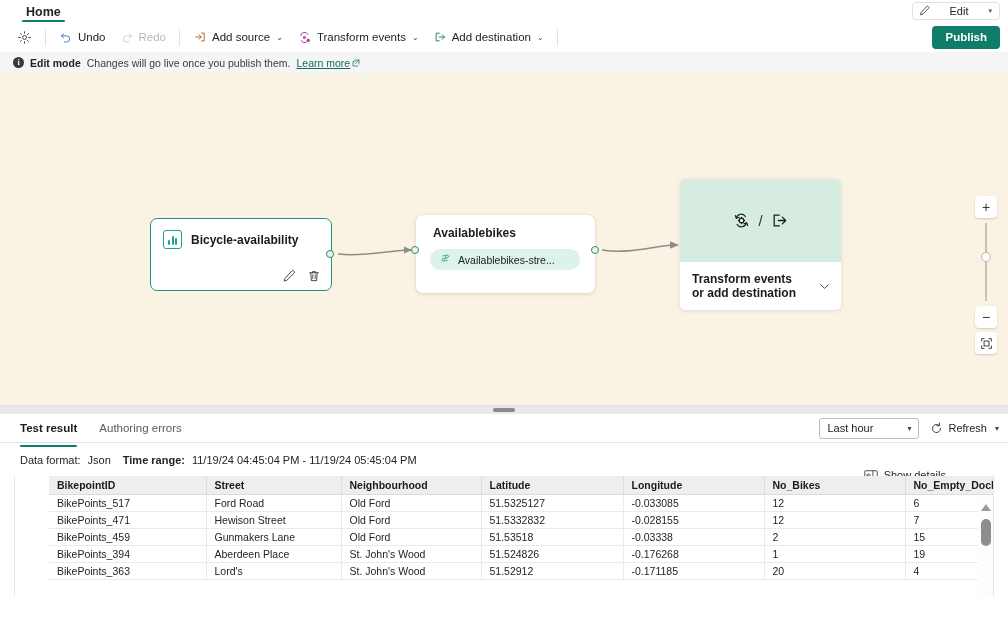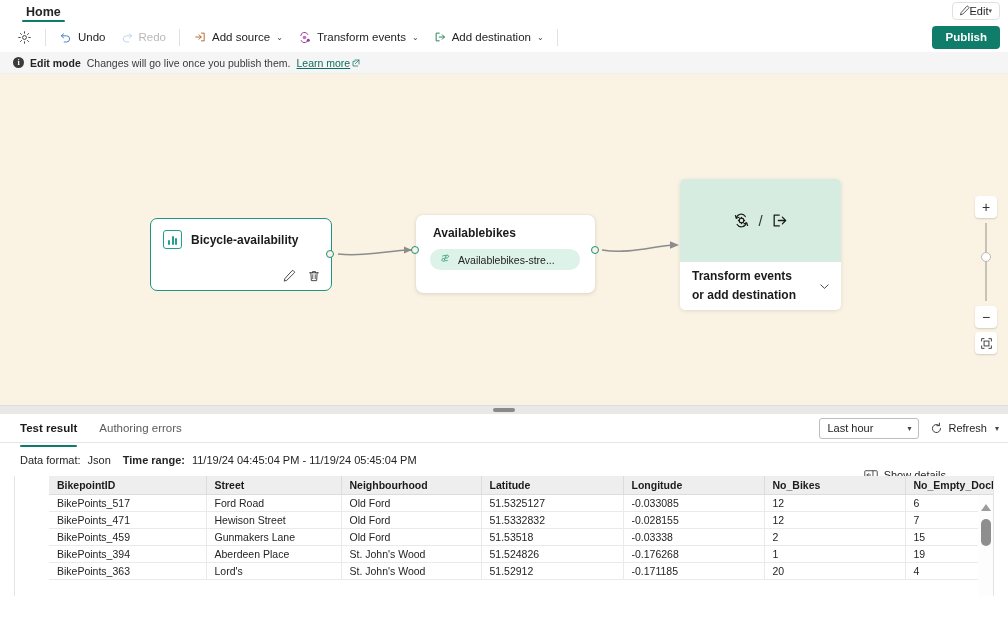--- a/index.html
+++ b/index.html
@@ -35,21 +35,21 @@
     left: 4px; right: 4px; bottom: 0;
     height: 2.5px;
     background: #0f7b6c;
     border-radius: 2px;
   }
   .edit-pill {
     position: absolute;
     right: 8px; top: 2px;
     display: flex;
     align-items: center;
-    gap: 0;
+    gap: 20px;
     border: 1px solid #e0e0e0;
     border-radius: 4px;
     padding: 2px 7px 2px 5px;
     background: #fff;
     font-size: 11px;
     color: #242424;
     cursor: pointer;
   }
   .edit-pill .caret { font-size: 7px; color: #555; }
 
@@ -247,21 +247,21 @@
     height: 48px;
     display: flex;
     align-items: center;
     padding: 0 10px 0 12px;
     justify-content: space-between;
   }
   .node-add-label {
     font-size: 12px;
     font-weight: 600;
     color: #1b1b1b;
-    line-height: 19px;
+    line-height: 14px;
     max-width: 112px;
   }
 
   
   .canvas svg.wires {
     position: absolute; inset: 0;
     width: 100%; height: 100%;
     pointer-events: none;
     z-index: 2;
   }

